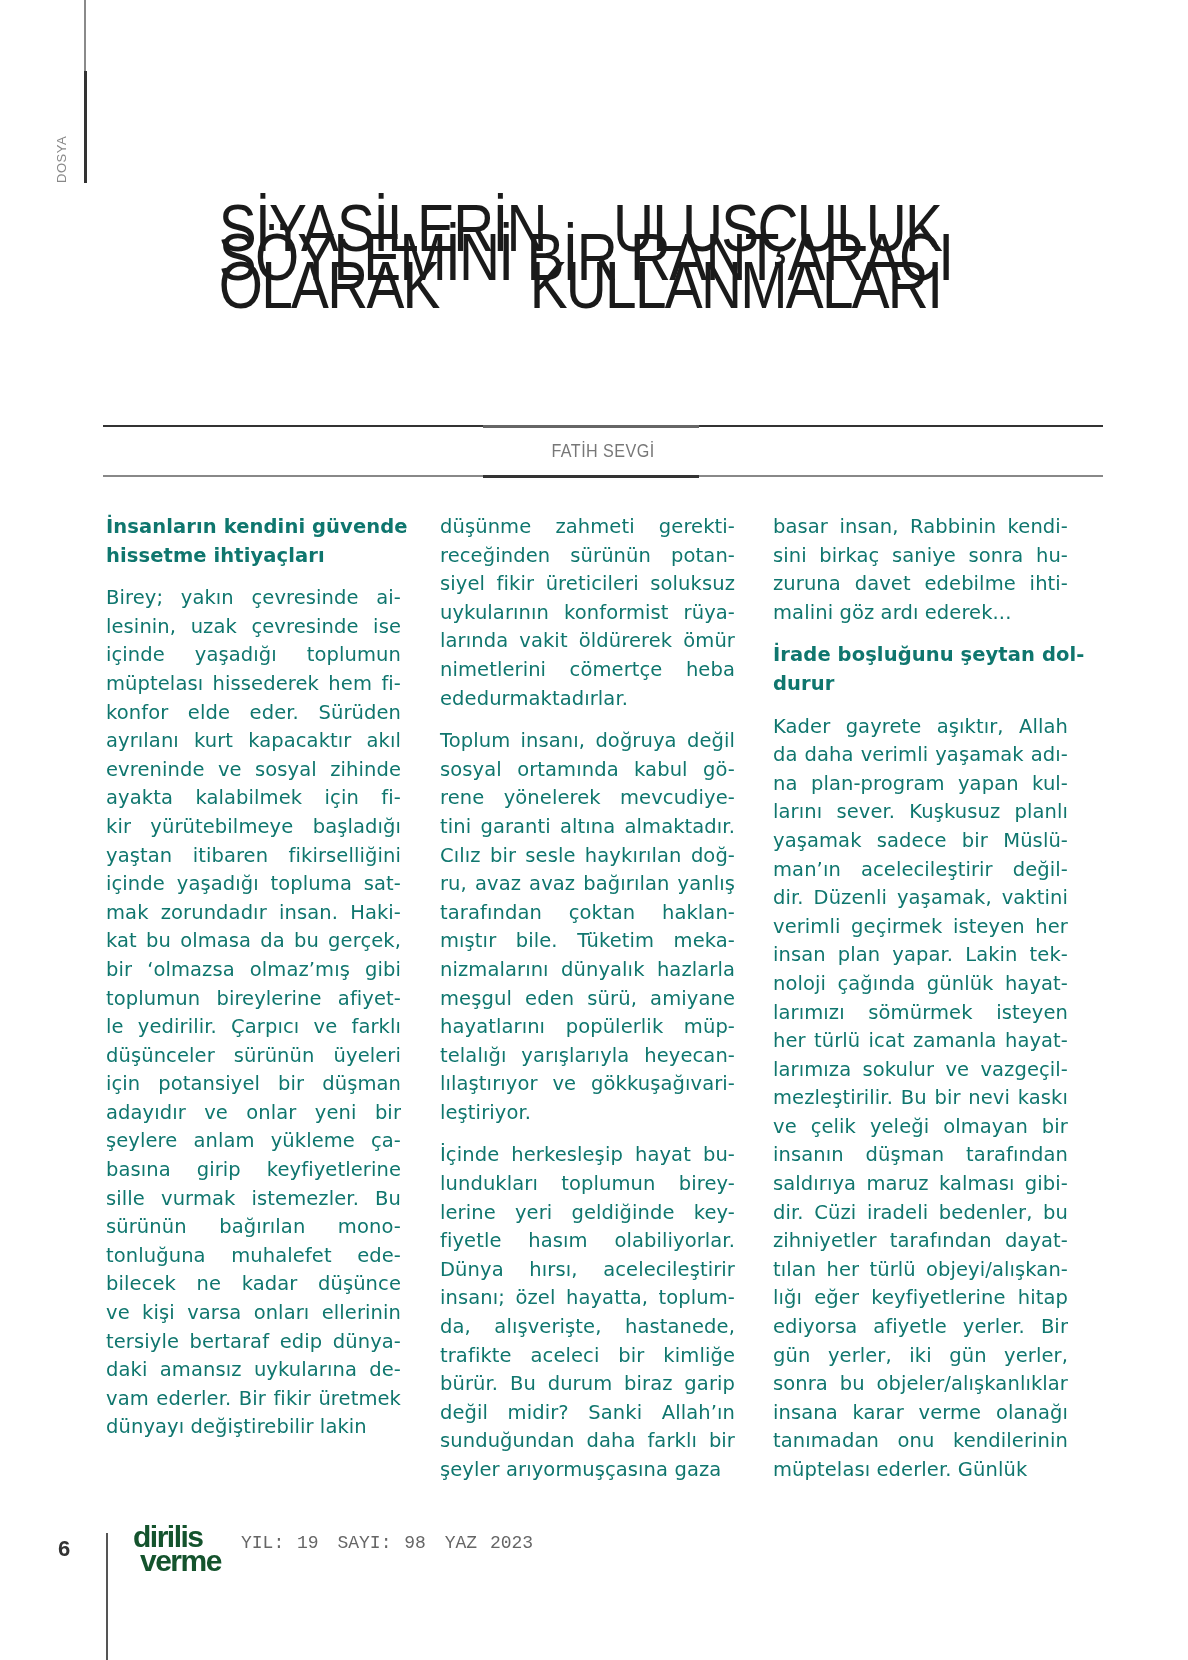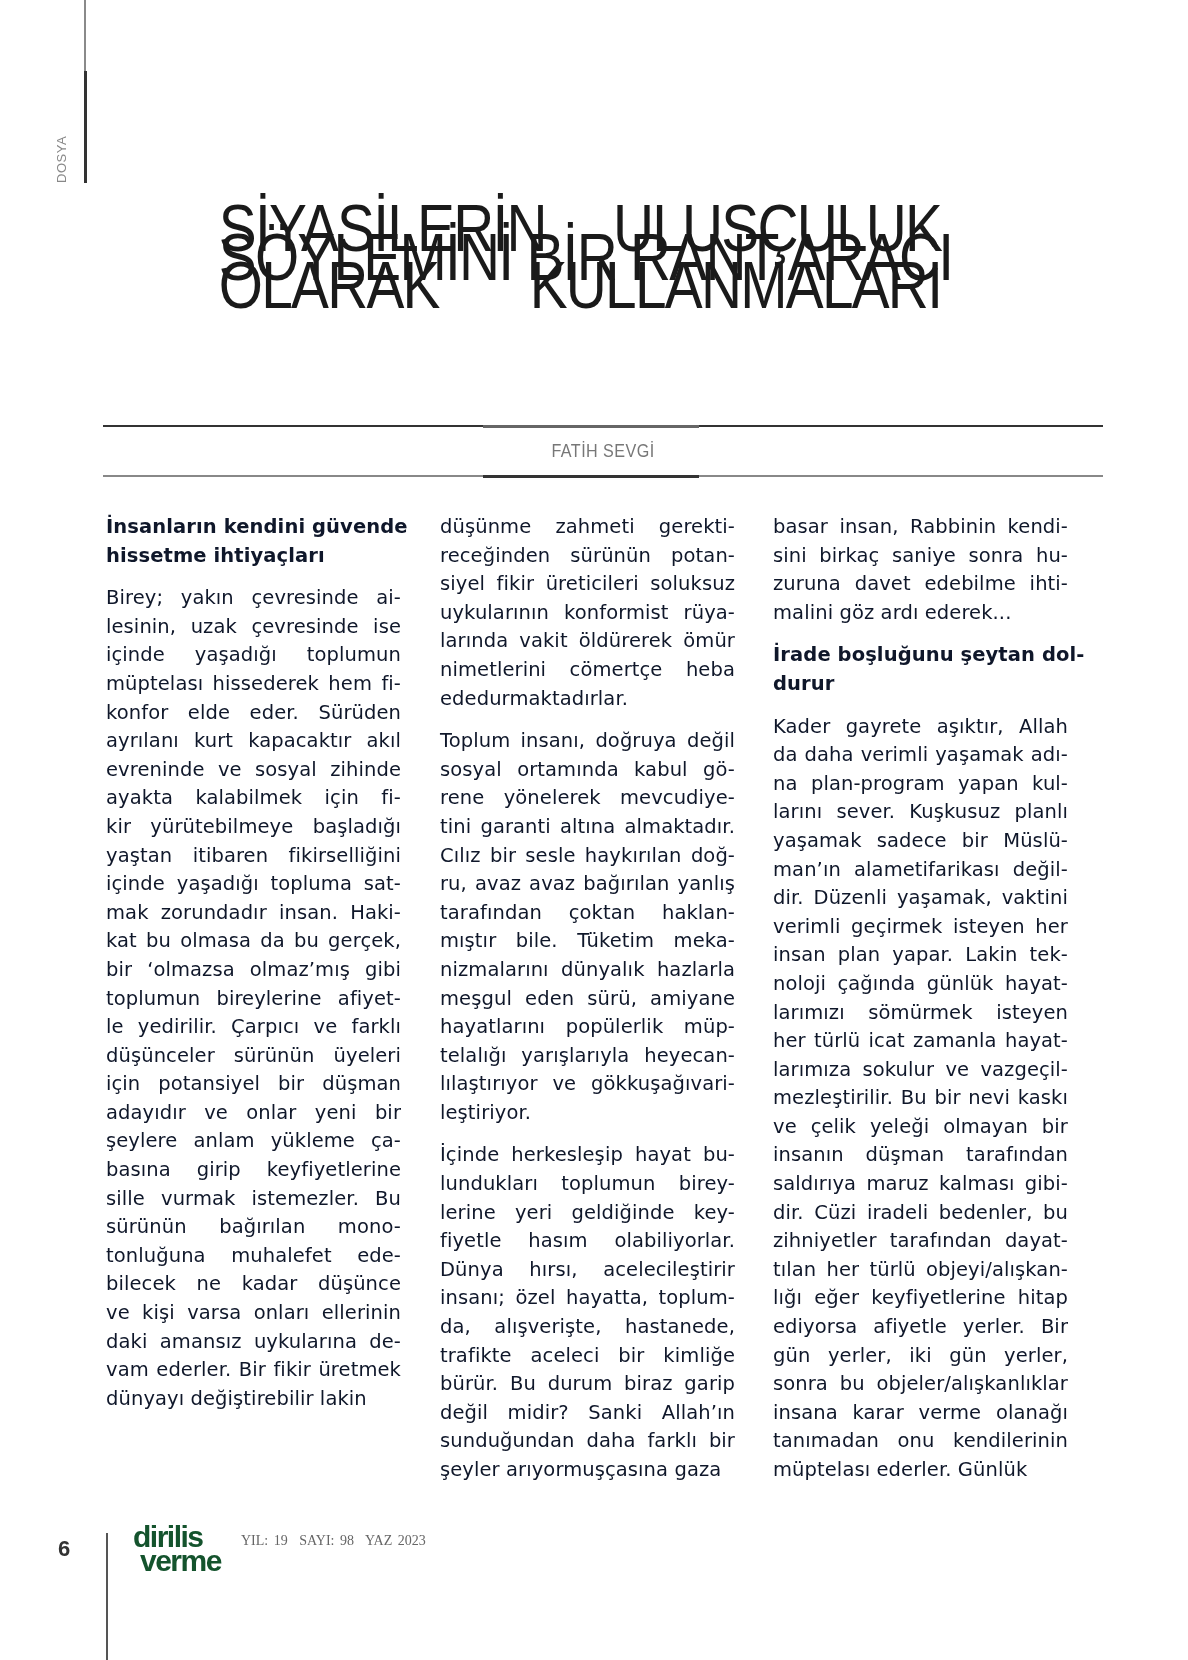--- a/index.html
+++ b/index.html
@@ -21,42 +21,42 @@
   .rule { position: absolute; height: 2px; }
   .rule-top-left { left: 103px; top: 425px; width: 1000px; background: #333; }
   .rule-top-center { left: 483px; top: 425px; width: 216px; height: 3px; background: #666; }
   .rule-bot-left { left: 103px; top: 475px; width: 1000px; background: #888; }
   .rule-bot-center { left: 483px; top: 475px; width: 216px; height: 3px; background: #333; }
   .author { position: absolute; left: 103px; top: 440px; width: 1000px; text-align: center;
             font-family: "Liberation Sans", sans-serif; font-size: 19px; color: #777;
             letter-spacing: 0.5px; transform: scaleX(0.85); }
 
   .column { position: absolute; top: 513px; width: 295px; font-size: 21px; line-height: 28.6px;
-            color: #0f172a; font-family: "DejaVu Sans", sans-serif; }
+            color: #0f766e; font-family: "DejaVu Sans", sans-serif; }
   .col-1 { left: 106px; }
   .col-2 { left: 440px; }
   .col-3 { left: 773px; }
 
   .line { display: block; text-align: justify; text-align-last: justify; white-space: nowrap;
           height: 28.6px; overflow: visible; }
   .line.last { text-align-last: left; }
   .heading .line { font-weight: bold; }
   .para { margin-bottom: 14px; }
   .heading { margin-bottom: 14px; }
   .col-1 .line, .col-2 .line, .col-3 .line { font-size: 19.5px; letter-spacing: 0.1px; }
 
   .footer-page { position: absolute; left: 58px; top: 1536px; font-family: "Liberation Sans", sans-serif;
                  font-weight: bold; font-size: 22px; color: #333; }
   .footer-rule { position: absolute; left: 106px; top: 1533px; width: 2px; height: 127px; background: #555; }
   .footer-logo { position: absolute; left: 133px; top: 1525px; font-family: "Liberation Sans", sans-serif;
                  font-weight: bold; font-size: 30px; line-height: 24px; color: #14532d; letter-spacing: -1.5px; }
   .footer-logo span { display: block; }
   .footer-logo .second { padding-left: 7px; }
-  .footer-issue { position: absolute; left: 241px; top: 1533px; font-family: Liberation Serif, serif;
-                  font-size: 14px; color: #666; word-spacing: 2px; }
+  .footer-issue { position: absolute; left: 241px; top: 1533px; font-family: Liberation Mono, monospace;
+                  font-size: 18px; color: #666; word-spacing: 2px; }
   .footer-issue span { margin-right: 6px; }
 </style>
 </head>
 <body>
 
 <div class="left-rule-top"></div>
 <div class="left-rule-dark"></div>
 <div class="section-label">DOSYA</div>
 
 <h1 class="title">
@@ -96,20 +96,21 @@
       <span class="line">düşünceler sürünün üyeleri</span>
       <span class="line">için potansiyel bir düşman</span>
       <span class="line">adayıdır ve onlar yeni bir</span>
       <span class="line">şeylere anlam yükleme ça-</span>
       <span class="line">basına girip keyfiyetlerine</span>
       <span class="line">sille vurmak istemezler. Bu</span>
       <span class="line">sürünün bağırılan mono-</span>
       <span class="line">tonluğuna muhalefet ede-</span>
       <span class="line">bilecek ne kadar düşünce</span>
       <span class="line">ve kişi varsa onları ellerinin</span>
+      <span class="line">tersiyle bertaraf edip dünya-</span>
       <span class="line">daki amansız uykularına de-</span>
       <span class="line">vam ederler. Bir fikir üretmek</span>
       <span class="line last">dünyayı değiştirebilir lakin</span>
     </div>
   </div>
 <div class="column col-2">
     <div class="para">
       <span class="line">düşünme zahmeti gerekti-</span>
       <span class="line">receğinden sürünün potan-</span>
       <span class="line">siyel fikir üreticileri soluksuz</span>
@@ -159,21 +160,21 @@
     <div class="heading">
       <span class="line">İrade boşluğunu şeytan dol-</span>
       <span class="line last">durur</span>
     </div>
     <div class="para">
       <span class="line">Kader gayrete aşıktır, Allah</span>
       <span class="line">da daha verimli yaşamak adı-</span>
       <span class="line">na plan-program yapan kul-</span>
       <span class="line">larını sever. Kuşkusuz planlı</span>
       <span class="line">yaşamak sadece bir Müslü-</span>
-      <span class="line">man’ın alametifarikası değil-</span>
+      <span class="line">man’ın acelecileştirir değil-</span>
       <span class="line">dir. Düzenli yaşamak, vaktini</span>
       <span class="line">verimli geçirmek isteyen her</span>
       <span class="line">insan plan yapar. Lakin tek-</span>
       <span class="line">noloji çağında günlük hayat-</span>
       <span class="line">larımızı sömürmek isteyen</span>
       <span class="line">her türlü icat zamanla hayat-</span>
       <span class="line">larımıza sokulur ve vazgeçil-</span>
       <span class="line">mezleştirilir. Bu bir nevi kaskı</span>
       <span class="line">ve çelik yeleği olmayan bir</span>
       <span class="line">insanın düşman tarafından</span>

